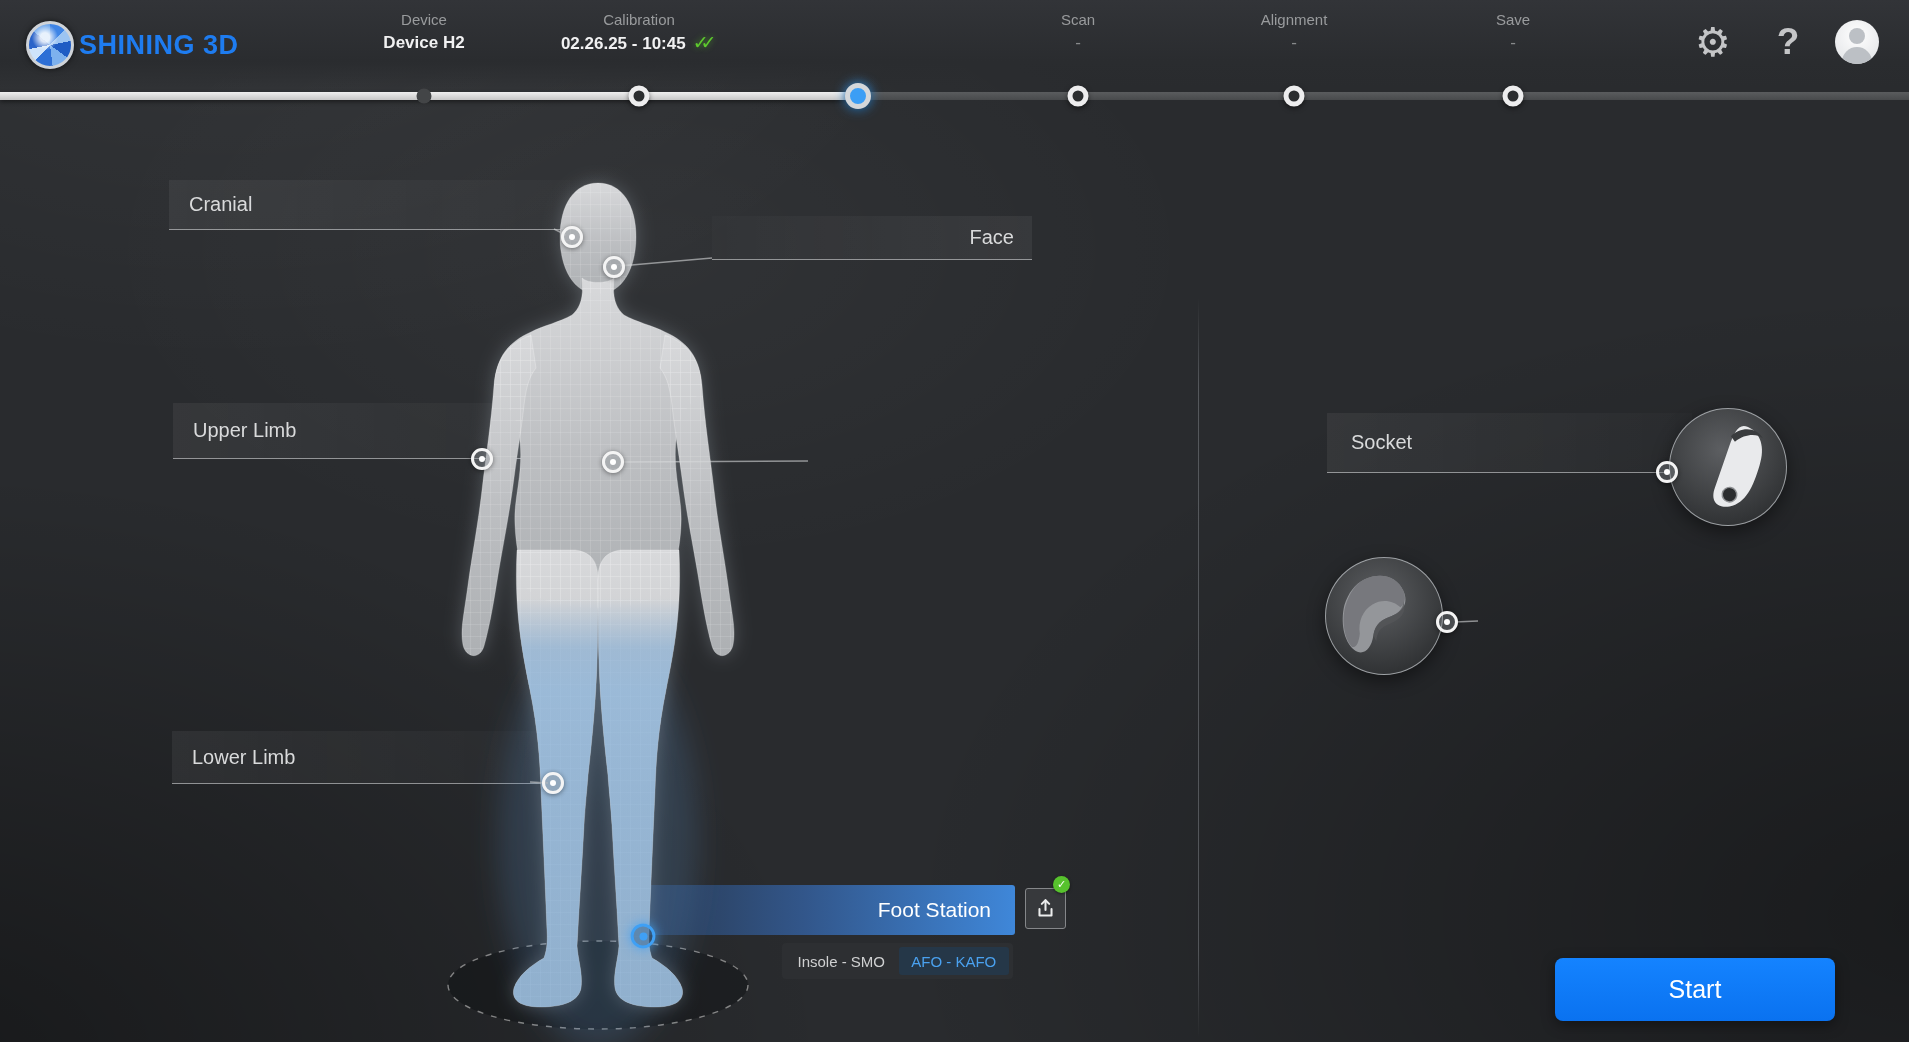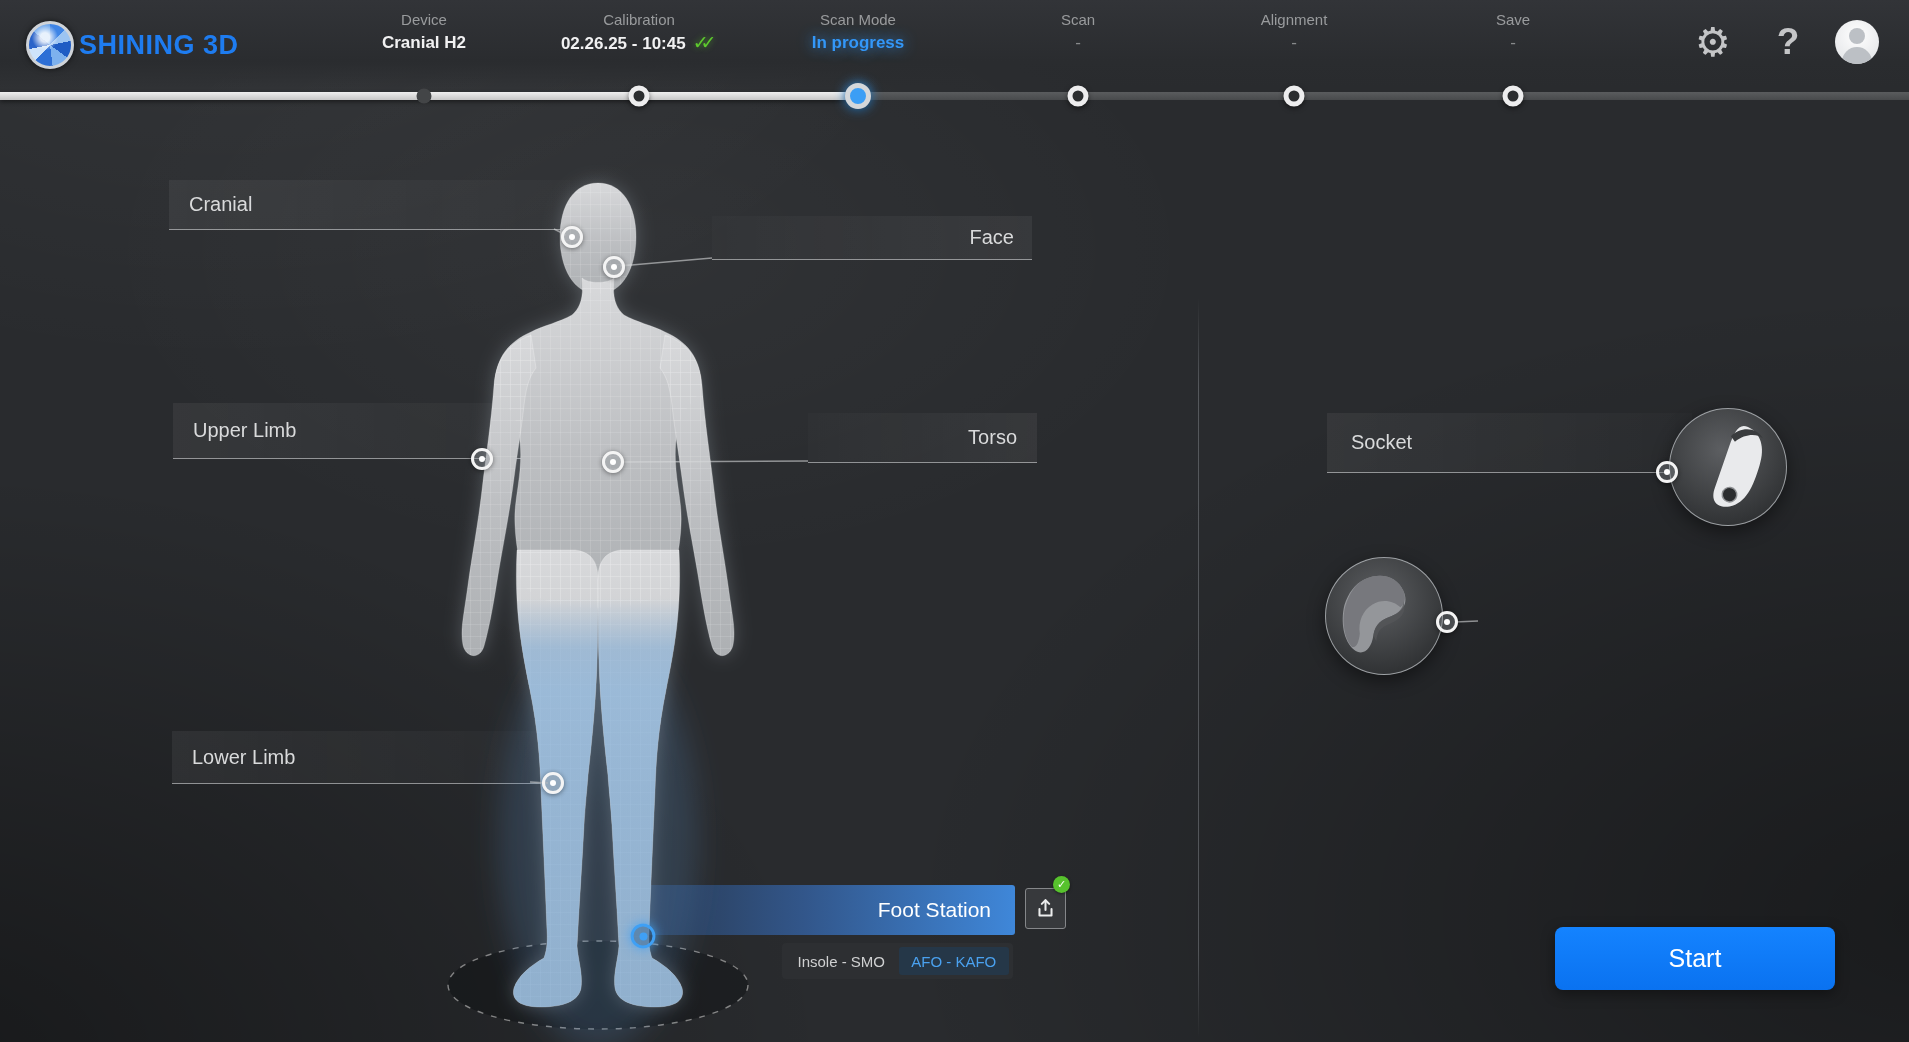--- a/index.html
+++ b/index.html
@@ -85,49 +85,45 @@
     background:#2d2f32;border-radius:4px;display:flex;align-items:flex-start;padding:4px;gap:2px;}
   .toggle .opt{flex:1;height:28px;display:flex;align-items:center;justify-content:center;
     font-size:15px;color:#cfd0d1;border-radius:3px;cursor:pointer;white-space:nowrap;}
   .toggle .opt.selected{background:#253748;color:#4aa1ef;}
   
   .photo-circle{position:absolute;z-index:4;width:118px;height:118px;border-radius:50%;overflow:hidden;
     border:1px solid rgba(190,193,197,.75);box-sizing:border-box;
     background:radial-gradient(circle at 45% 35%,#5d5f62,#313335 75%);
     box-shadow:0 6px 18px rgba(0,0,0,.45);}
   
-  .start-btn{position:absolute;left:1555px;top:927px;width:280px;height:63px;z-index:8;cursor:pointer;
+  .start-btn{position:absolute;left:1555px;top:958px;width:280px;height:63px;z-index:8;cursor:pointer;
     background:linear-gradient(#1483ff,#0a72f0);border:none;border-radius:8px;
     display:flex;align-items:center;justify-content:center;
     font-size:25px;color:#ffffff;font-family:inherit;box-shadow:0 4px 14px rgba(0,0,0,.4);}
 </style>
 </head>
 <body>
 
 <div class="stage">
 
   <div class="header">
     <div class="logo">
       <div class="logo-gem"></div>
       <div class="logo-text">SHINING 3D</div>
     </div>
 
     <div class="step" style="left:424px">
       <div class="lbl">Device</div>
-      <div class="val">Cranial H2</div>
+      <div class="val">Device H2</div>
     </div>
     <div class="step" style="left:639px">
       <div class="lbl">Calibration</div>
       <div class="val">
         <span>02.26.25 - 10:45</span><span class="dbl-check">✓✓</span>
       </div>
-    </div>
-    <div class="step" style="left:858px">
-      <div class="lbl">Scan Mode</div>
-      <div class="val active">In progress</div>
     </div>
     <div class="step" style="left:1078px">
       <div class="lbl">Scan</div>
       <div class="val pending">-</div>
     </div>
     <div class="step" style="left:1294px">
       <div class="lbl">Alignment</div>
       <div class="val pending">-</div>
     </div>
     <div class="step" style="left:1513px">
@@ -155,23 +151,20 @@
   <div class="divider"></div>
 
   <div class="callout" style="left:169px;top:180px;width:381px;height:49px;padding-left:20px;">
     <span>Cranial</span>
   </div>
   <div class="callout right" style="left:712px;top:216px;width:302px;height:43px;padding-right:18px;">
     <span>Face</span>
   </div>
   <div class="callout" style="left:173px;top:403px;width:381px;height:55px;padding-left:20px;">
     <span>Upper Limb</span>
-  </div>
-  <div class="callout right" style="left:808px;top:413px;width:209px;height:49px;padding-right:20px;">
-    <span>Torso</span>
   </div>
   <div class="callout" style="left:172px;top:731px;width:358px;height:52px;padding-left:20px;">
     <span>Lower Limb</span>
   </div>
   <div class="callout" style="left:1327px;top:413px;width:341px;height:59px;padding-left:24px;">
     <span>Socket</span>
   </div>
 
   <div class="foot-bar">
     <span>Foot Station</span>

